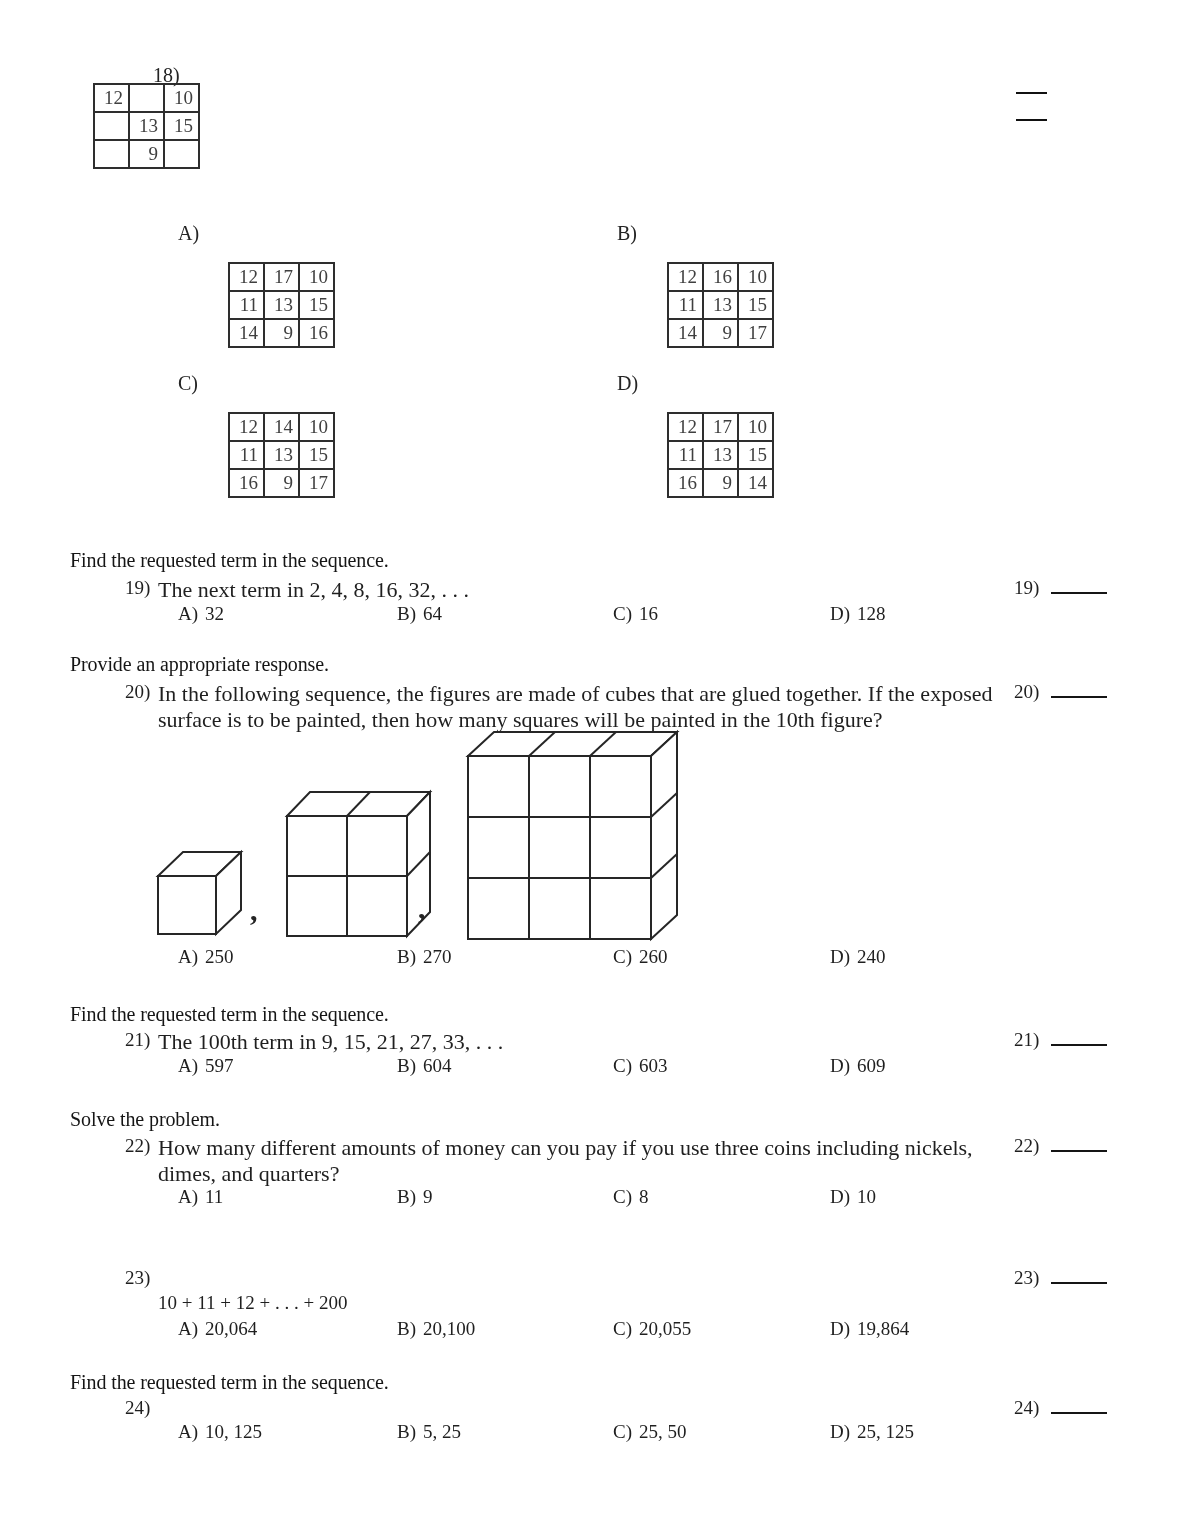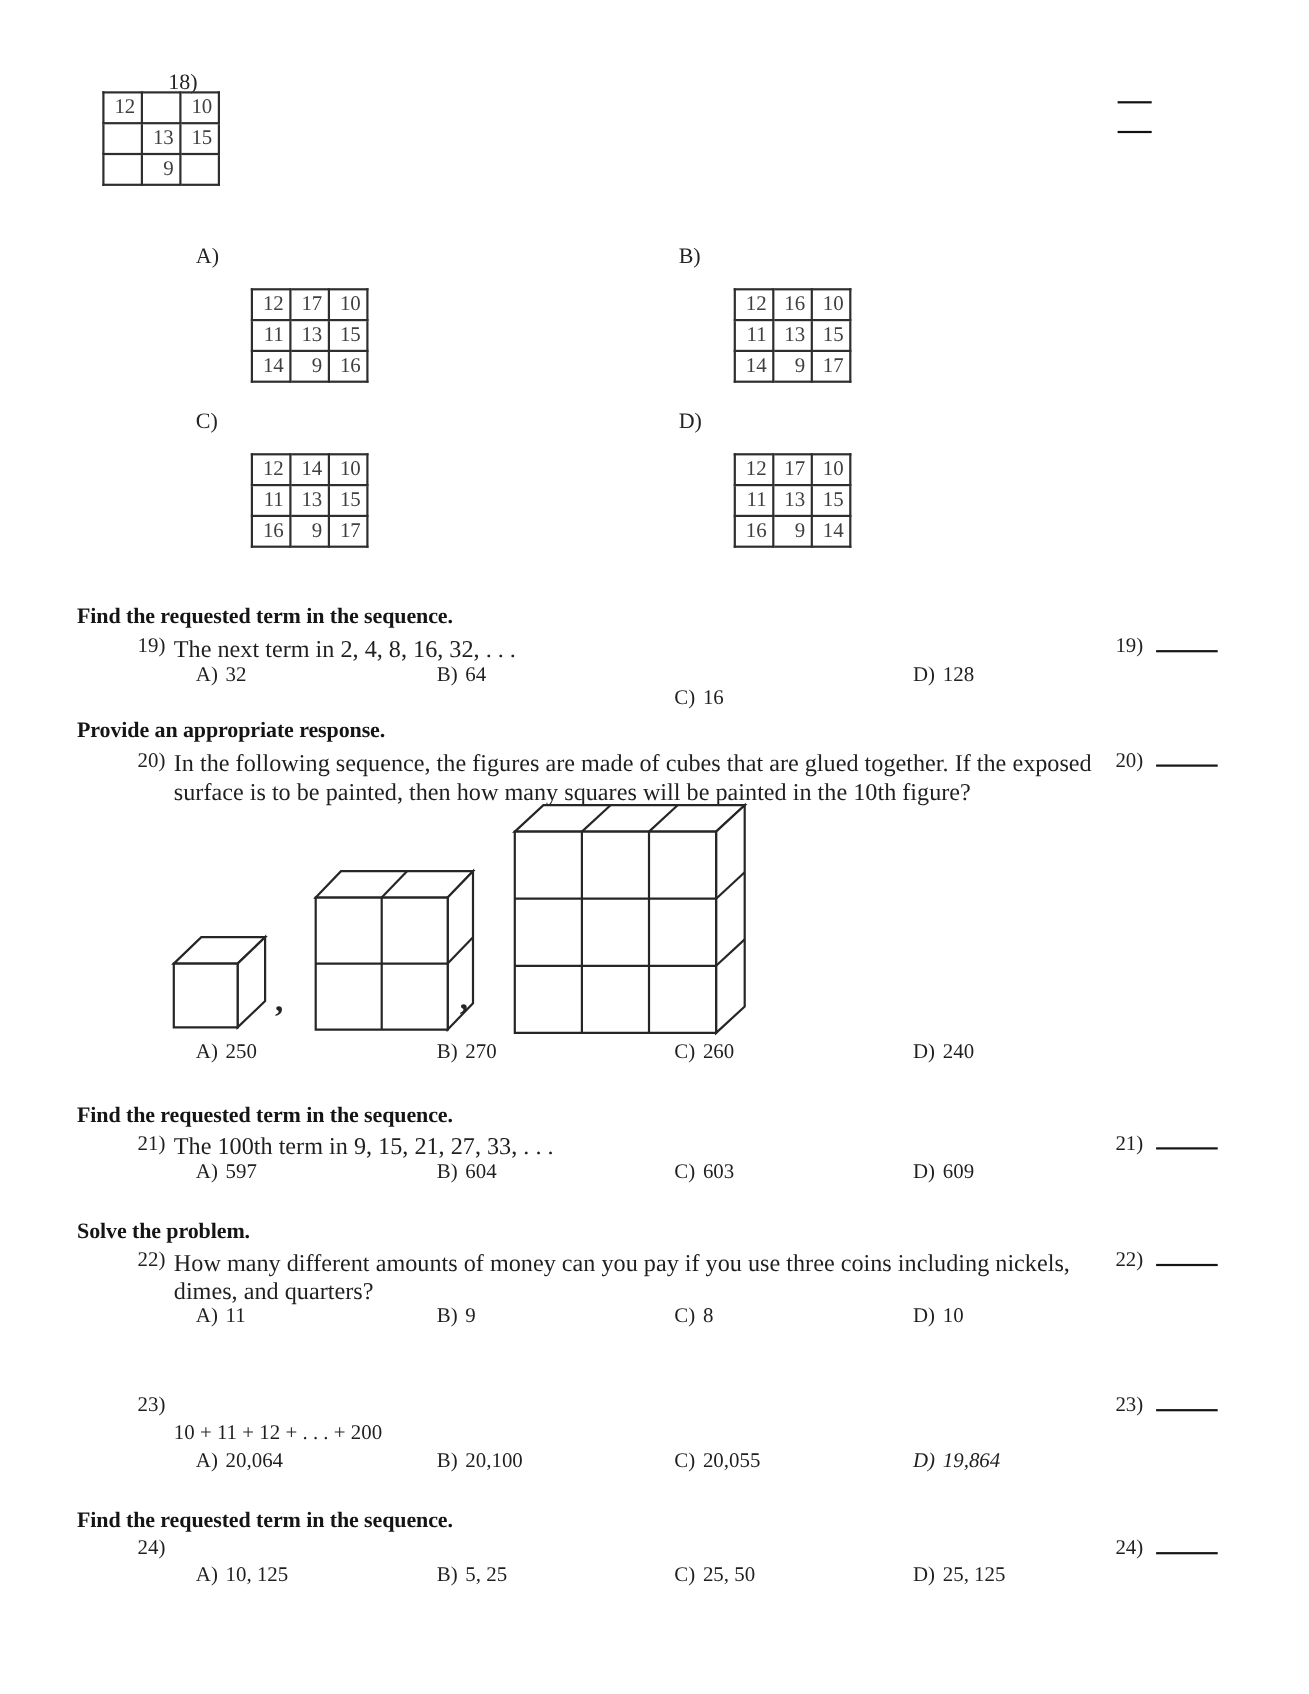--- a/index.html
+++ b/index.html
@@ -20,21 +20,21 @@
     width:35px; height:28px;
     border:2px solid #2e2e2e;
     text-align:right; vertical-align:middle;
     padding:0 5px 0 0;
     font-size:19px; color:#3f3f3f;
   }
   .q18label { position:absolute; font-size:20px; color:#242424; }
   .choice-label { position:absolute; font-size:20px; color:#242424; }
 
   
-  .hdr  { position:absolute; font-weight:bold; font-size:20px; color:#151515; letter-spacing:-0.1px; }
+  .hdr  { position:absolute; font-weight:normal; font-size:20px; color:#151515; letter-spacing:-0.1px; }
   .qnum { position:absolute; font-size:19px; }
   .qtext{ position:absolute; font-size:22px; }
   .expr { position:absolute; font-size:19px; }
   .opt  { position:absolute; font-size:19px; }
   .opt .ol { margin-right:7px; }
 
   .ans { position:absolute; white-space:nowrap; }
   .ans .lab { font-size:19px; margin-right:12px; }
   .ans .blank { display:inline-block; width:56px; height:16px; border-bottom:2px solid #151515; }
 
@@ -158,21 +158,21 @@
     </table>
 
   <div class="hdr" style="left:70px; top:549px;">Find the requested term in the sequence.</div>
   <span class="qnum" style="left:125px; top:577px;">19)</span>
   <span class="qtext" style="left:158px; top:577px;">The next term in 2, 4, 8, 16, 32, . . .</span>
   <div class="ans" style="left:1014px; top:577px;">
     <span class="lab">19)</span><span class="blank"></span>
   </div>
   <div class="opt" style="left:178px; top:603px;"><span class="ol">A)</span><span>32</span></div>
   <div class="opt" style="left:397px; top:603px;"><span class="ol">B)</span><span>64</span></div>
-  <div class="opt" style="left:613px; top:603px;margin-top:21px;"><span class="ol">C)</span><span>16</span></div>
+  <div class="opt" style="left:613px; top:603px;"><span class="ol">C)</span><span>16</span></div>
   <div class="opt" style="left:830px; top:603px;"><span class="ol">D)</span><span>128</span></div>
 
   <div class="hdr" style="left:70px; top:653px;">Provide an appropriate response.</div>
   <span class="qnum" style="left:125px; top:681px;">20)</span>
   <span class="qtext" style="left:158px; top:681px;">In the following sequence, the figures are made of cubes that are glued together. If the exposed</span>
   <span class="qtext" style="left:158px; top:707px;">surface is to be painted, then how many squares will be painted in the 10th figure?</span>
   <div class="ans" style="left:1014px; top:681px;">
     <span class="lab">20)</span><span class="blank"></span>
   </div>
 
@@ -237,21 +237,21 @@
   <div class="opt" style="left:830px; top:1186px;"><span class="ol">D)</span><span>10</span></div>
 
   <span class="qnum" style="left:125px; top:1267px;">23)</span>
   <span class="expr" style="left:158px; top:1292px;">10 + 11 + 12 + . . . + 200</span>
   <div class="ans" style="left:1014px; top:1267px;">
     <span class="lab">23)</span><span class="blank"></span>
   </div>
   <div class="opt" style="left:178px; top:1318px;"><span class="ol">A)</span><span>20,064</span></div>
   <div class="opt" style="left:397px; top:1318px;"><span class="ol">B)</span><span>20,100</span></div>
   <div class="opt" style="left:613px; top:1318px;"><span class="ol">C)</span><span>20,055</span></div>
-  <div class="opt" style="left:830px; top:1318px;font-style:italic;"><span class="ol">D)</span><span>19,864</span></div>
+  <div class="opt" style="left:830px; top:1318px;"><span class="ol">D)</span><span>19,864</span></div>
 
   <div class="hdr" style="left:70px; top:1371px;">Find the requested term in the sequence.</div>
   <span class="qnum" style="left:125px; top:1397px;">24)</span>
   <div class="ans" style="left:1014px; top:1397px;">
     <span class="lab">24)</span><span class="blank"></span>
   </div>
   <div class="opt" style="left:178px; top:1421px;"><span class="ol">A)</span><span>10, 125</span></div>
   <div class="opt" style="left:397px; top:1421px;"><span class="ol">B)</span><span>5, 25</span></div>
   <div class="opt" style="left:613px; top:1421px;"><span class="ol">C)</span><span>25, 50</span></div>
   <div class="opt" style="left:830px; top:1421px;"><span class="ol">D)</span><span>25, 125</span></div>

